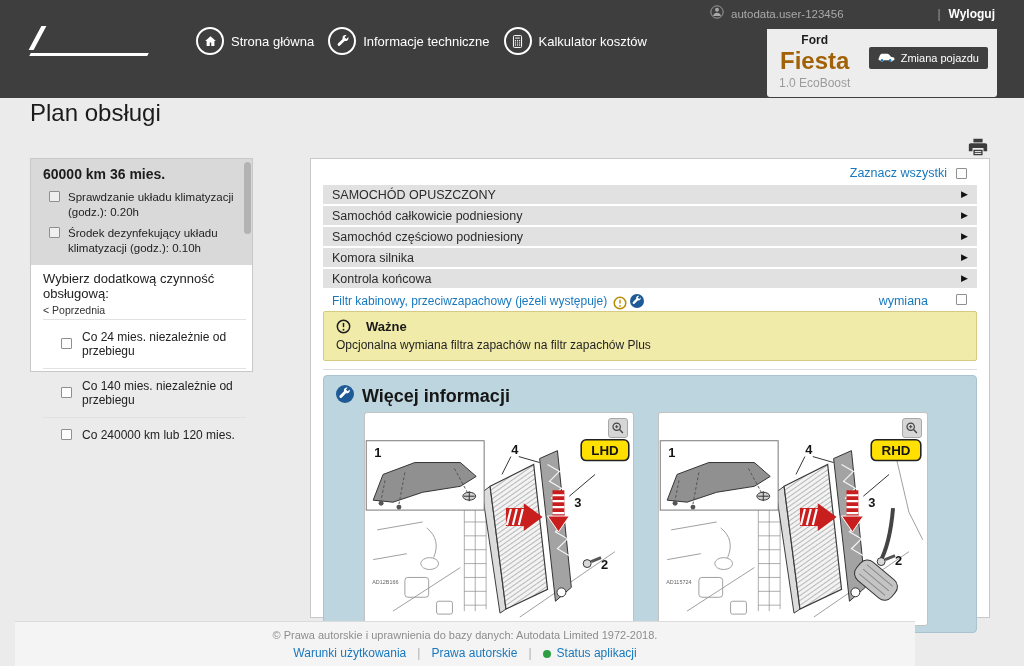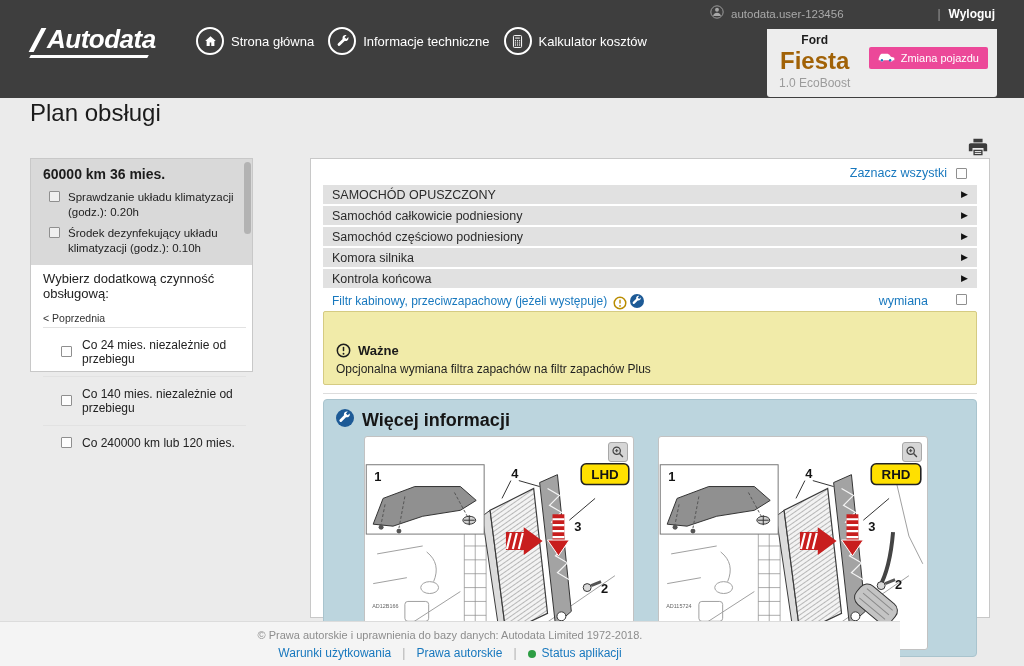--- a/index.html
+++ b/index.html
@@ -25,35 +25,35 @@
   .nav { position:absolute; left:196px; top:27px; display:flex; align-items:center; gap:14px; }
   .nav-item { display:flex; align-items:center; gap:7px; cursor:pointer; }
   .nav-circle { width:28px; height:28px; border:2px solid #fff; border-radius:50%; display:flex; align-items:center; justify-content:center; flex:none; }
   .nav-label { color:#fff; font-size:13px; white-space:nowrap; }
 
   .vehicle-card { position:absolute; left:767px; top:29px; width:230px; height:68px; background:#ededed; border-radius:0 0 3px 3px; }
   .v-text { position:absolute; left:12px; top:4px;text-align:center; }
   .v-make { font-size:12px; font-weight:bold; color:#1d1d1d; }
   .v-model { font-size:24px; font-weight:bold; color:#a16207; line-height:1.15; }
   .v-engine { font-size:12px; color:#9b9b9b; margin-top:1px; }
-  .change-btn { position:absolute; right:9px; top:18px; height:22px; background:#ec4899; color:#fff; border:none; border-radius:2px; display:flex; align-items:center; gap:6px; padding:0 9px; font-size:11px; font-family:inherit; cursor:pointer; }
+  .change-btn { position:absolute; right:9px; top:18px; height:22px; background:#404040; color:#fff; border:none; border-radius:2px; display:flex; align-items:center; gap:6px; padding:0 9px; font-size:11px; font-family:inherit; cursor:pointer; }
 
   
   .page-title { position:absolute; left:30px; top:99px; font-size:24px; color:#1b1b1b; font-weight:400; }
   .print-btn { position:absolute; left:966px; top:136px; width:24px; height:24px; background:none; border:none; cursor:pointer; padding:0; }
 
   
   .left-card { position:absolute; left:30px; top:158px; width:223px; height:214px; background:#fff; border:1px solid #c8c8c8; }
   .left-gray { background:#d9d9d9; padding:7px 4px 6px 12px; }
   .left-title { font-size:14px; font-weight:bold; color:#1c1c1c; margin-bottom:5px; }
   .task-row { display:flex; align-items:flex-start; gap:8px; padding:3px 2px 3px 6px; cursor:pointer; }
   .task-label { font-size:11.5px; color:#222; line-height:1.3; }
   .left-white { padding:6px 12px 3px 12px; }
   .choose-label { font-size:13px; color:#222; }
-  .prev-link { font-size:10.5px; color:#333; margin-top:11px; cursor:pointer; }
+  .prev-link { font-size:10.5px; color:#333; margin-top:3px; cursor:pointer; }
   .opt-row { display:flex; align-items:center; gap:10px; padding:10px 2px 10px 18px; border-top:1px solid #e2e2e2; margin-left:12px; margin-right:6px; cursor:pointer; }
   .opt-label { font-size:12px; color:#222; }
   .left-scrollbar { position:absolute; right:1px; top:3px; width:7px; height:72px; background:#b3b3b3; border-radius:4px; cursor:grab; }
 
   .checkbox { width:11px; height:11px; border:1px solid #8f8f8f; background:#fdfdfd; border-radius:1px; flex:none; display:inline-block; cursor:pointer; }
   .checkbox.on-gray { background:#efefef; margin-top:1px; }
 
   
   .right-card { position:absolute; left:310px; top:158px; width:680px; height:460px; background:#fff; border:1px solid #c8c8c8; padding:8px 12px 0 12px; }
   .select-all-row { display:flex; align-items:center; justify-content:flex-end; gap:9px; padding:0 10px 6px 0; height:18px; }
@@ -63,39 +63,39 @@
   .acc-arrow { margin-left:auto; font-size:9px; color:#111; line-height:1; }
   .item-row { display:flex; align-items:flex-start; padding:4px 10px 4px 9px; height:19px; }
   .item-link { font-size:12px; color:#1878be; text-decoration:none; cursor:pointer; white-space:nowrap; }
   .item-icons { display:flex; align-items:center; gap:3px; margin-left:6px; }
   .icon-alert-gold { color:#b98c00; width:14px; height:14px; }
   .icon-alert-dark { color:#1e1e1e; width:15px; height:15px; }
   .action-link { margin-left:auto; font-size:12.5px; color:#1878be; text-decoration:none; cursor:pointer; }
   .item-row .checkbox { margin-left:28px; }
 
   .note-box { background:#f1eba9; border:1px solid #d5cb82; border-radius:2px; padding:7px 12px 8px 12px; margin-top:2px; }
-  .note-title-row { display:flex; align-items:center; gap:7px;margin-top:24px; }
+  .note-title-row { display:flex; align-items:center; gap:15px; }
   .note-title { font-size:13px; font-weight:bold; color:#1a1a1a; }
   .note-text { font-size:12px; color:#1f1f1f; margin-top:4px; }
   .divider { border-top:1px solid #ddd; margin:8px 0 5px 0; }
 
   .info-panel { position:relative; height:258px; background:#bcd5de; border-radius:4px; border:1px solid #a9c4ce; }
   .info-header { position:absolute; left:12px; top:9px; display:flex; align-items:center; gap:8px; }
   .info-title { font-size:18px; font-weight:bold; color:#161616; }
   .img-card { position:absolute; top:36px; width:270px; height:214px; background:#fff; border:1px solid #c2c2c2; border-radius:3px; overflow:hidden; }
   .img-card.lhd { left:40px; }
   .img-card.rhd { left:334px; }
   .zoom-btn { position:absolute; right:5px; top:5px; width:20px; height:20px; background:#d6d6d6; border:1px solid #a8a8a8; border-radius:3px; display:flex; align-items:center; justify-content:center; cursor:pointer; padding:0; z-index:2; }
   .diagram { position:absolute; left:0; top:0; width:100%; height:100%; }
   .dg-num { font-family:"Liberation Sans",sans-serif; font-weight:bold; font-size:13px; fill:#141414; }
   .dg-badge { font-family:"Liberation Sans",sans-serif; font-weight:bold; font-size:13.5px; fill:#141414; }
   .dg-code { font-family:"Liberation Sans",sans-serif; font-size:5.5px; fill:#666; }
 
   
-  .footer { position:absolute; left:0; top:621px; width:900px; height:45px; background:#f4f4f4; border-top:1px solid #dcdcdc; }
+  .footer { position:absolute; left:15px; top:621px; width:900px; height:45px; background:#f4f4f4; border-top:1px solid #dcdcdc; }
   .copyright { text-align:center; font-size:11px; color:#8d8d8d; margin-top:7px; }
   .footer-links { display:flex; align-items:center; justify-content:center; gap:11px; margin-top:5px; font-size:12px; }
   .footer-link { color:#1878be; text-decoration:none; cursor:pointer; }
   .f-sep { color:#b0b0b0; }
   .status-dot { width:8px; height:8px; border-radius:50%; background:#2e9e44; display:inline-block; margin-right:6px; vertical-align:middle; }
 </style>
 </head>
 <body>
 
 <div class="app">
@@ -116,21 +116,20 @@
       </span>
       <span class="logout-wrap">
         <span class="top-sep">|</span>
         <a class="logout-link">Wyloguj</a>
       </span>
     </div>
 
     <div class="logo">
       <div class="logo-inner">
         <span class="logo-slash"></span>
-        <span class="logo-text">Autodata</span>
       </div>
       <div class="logo-underline"></div>
     </div>
 
     <nav class="nav">
       <div class="nav-item">
         <span class="nav-circle">
           <svg viewBox="0 0 24 24" width="15" height="15">
               <path fill="#fff" d="M12 3.5 3.5 11h2.3v8h5v-5.5h2.4V19h5v-8h2.3z"></path>
             </svg>

